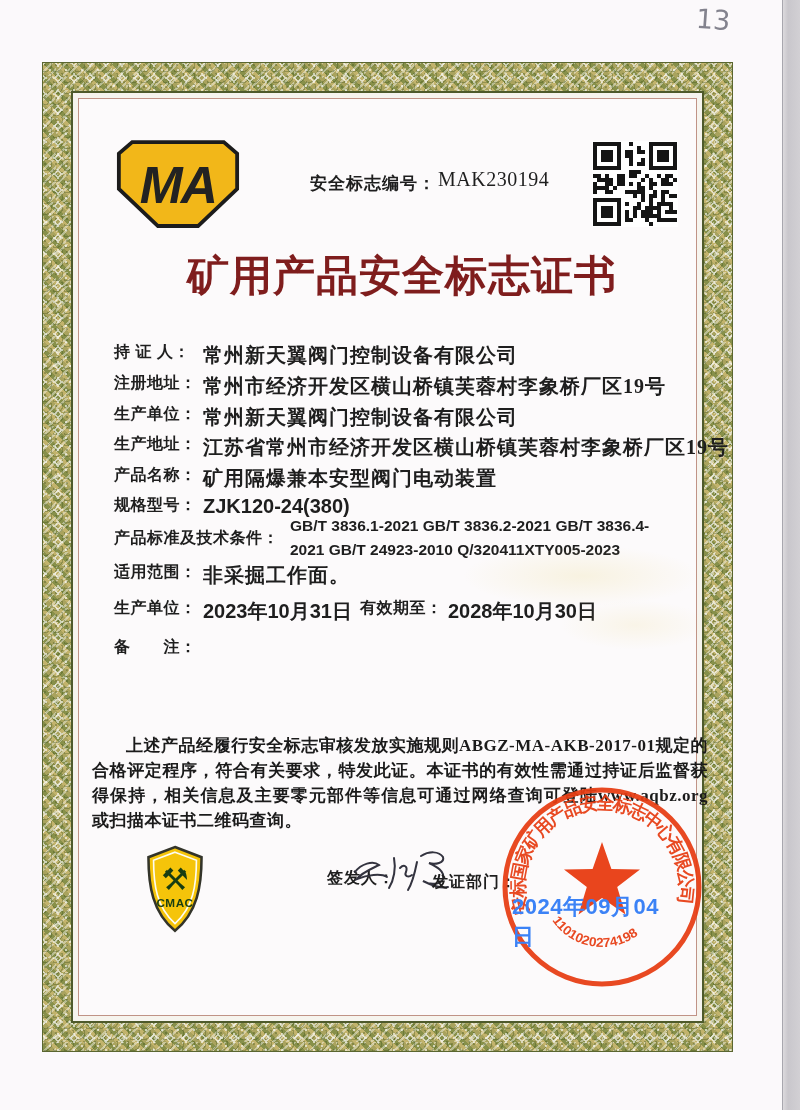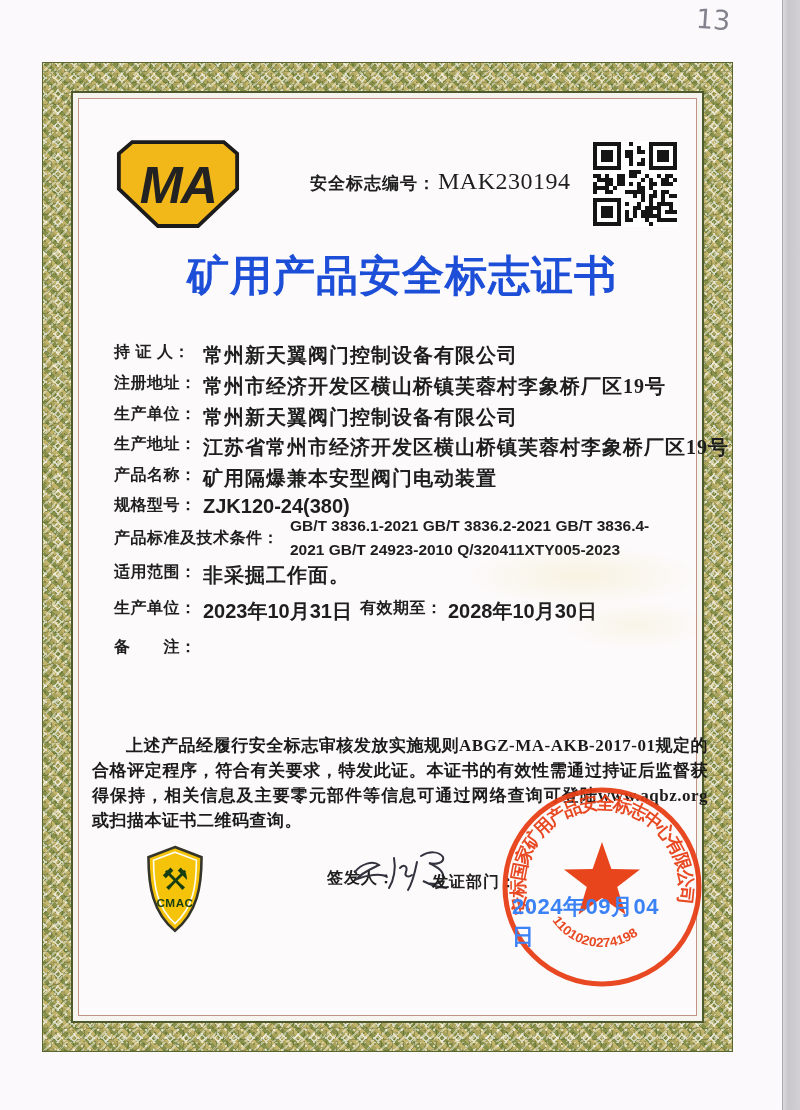--- a/index.html
+++ b/index.html
@@ -25,26 +25,26 @@
       linear-gradient(to bottom, #7e9148, #9a9a52 40%, #b5a054 75%, #bfa150);
     background-size:16px 16px,11px 11px,14px 14px,17px 17px,100% 100%;
     box-shadow:inset 0 0 0 1px #5a6630;}
   .inner-frame{position:absolute;inset:36px;background:#fcfafb;
     border:1px solid #c09386;
     box-shadow:0 0 0 5px #f6f4ee;
     outline:2px solid #4e5a2b;outline-offset:5px;}
   
   .ma-logo{position:absolute;left:116px;top:138px;}
   .certno-label{position:absolute;left:310px;top:172px;font-size:17px;font-weight:700;letter-spacing:1px;}
-  .certno-value{position:absolute;left:438px;top:168px;font-size:24px;
+  .certno-value{position:absolute;left:438px;top:168px;font-size:20px;
     font-family:"Liberation Serif",serif;letter-spacing:.5px;}
   .qr{position:absolute;left:592px;top:141px;}
   .cert-title{position:absolute;left:80px;top:248px;width:616px;text-align:center;
     font-family:"Liberation Serif","DejaVu Serif",serif;font-weight:700;font-size:42px;
-    letter-spacing:1px;color:#1d4ed8;transform:translateX(14px);}
+    letter-spacing:1px;color:#7f1d1d;transform:translateX(14px);}
   
   .flabel{position:absolute;left:114px;font-size:16px;font-weight:700;letter-spacing:.5px;white-space:pre;}
   .fval{position:absolute;left:203px;font-size:20px;font-weight:700;letter-spacing:1px;
     font-family:"Liberation Serif","DejaVu Serif",serif;white-space:pre;text-align:center;}
   .fval.alnum{font-family:"Liberation Sans",sans-serif;letter-spacing:0;}
   .std-l1{position:absolute;left:290px;top:517px;font-size:15.5px;font-weight:700;white-space:pre;}
   .std-l2{position:absolute;left:290px;top:541px;font-size:15.5px;font-weight:700;white-space:pre;}
   .label2{left:360px;}
   .value2{left:448px;}
   

